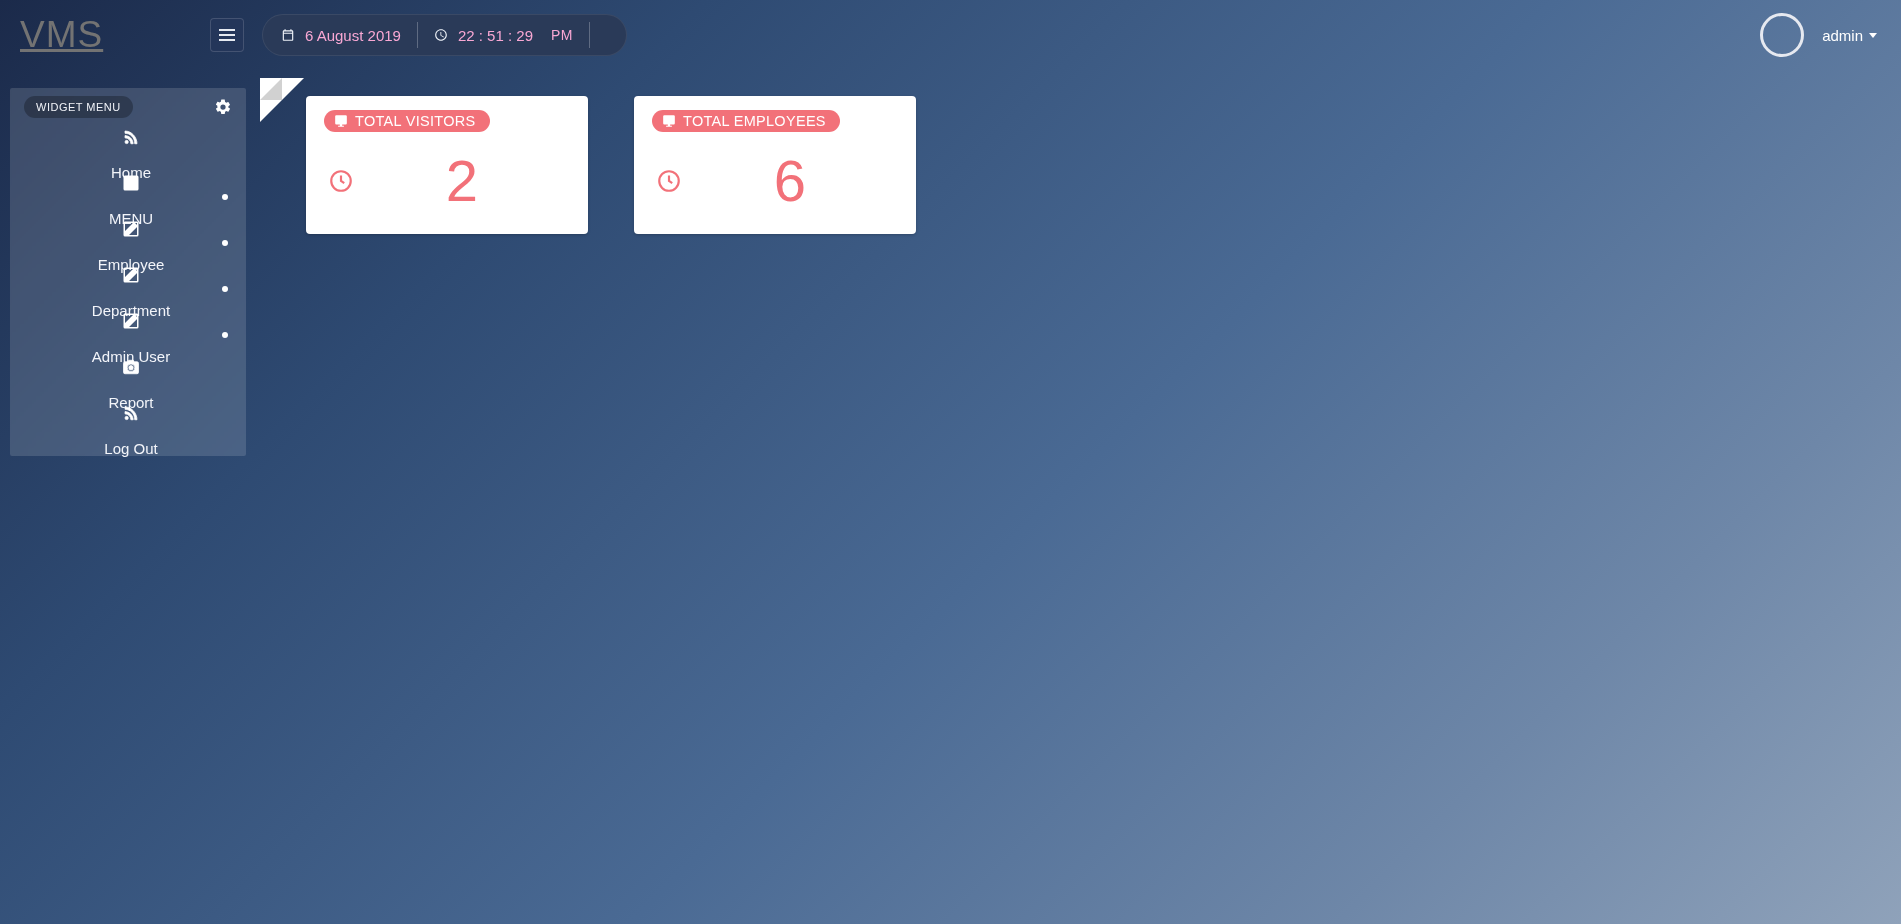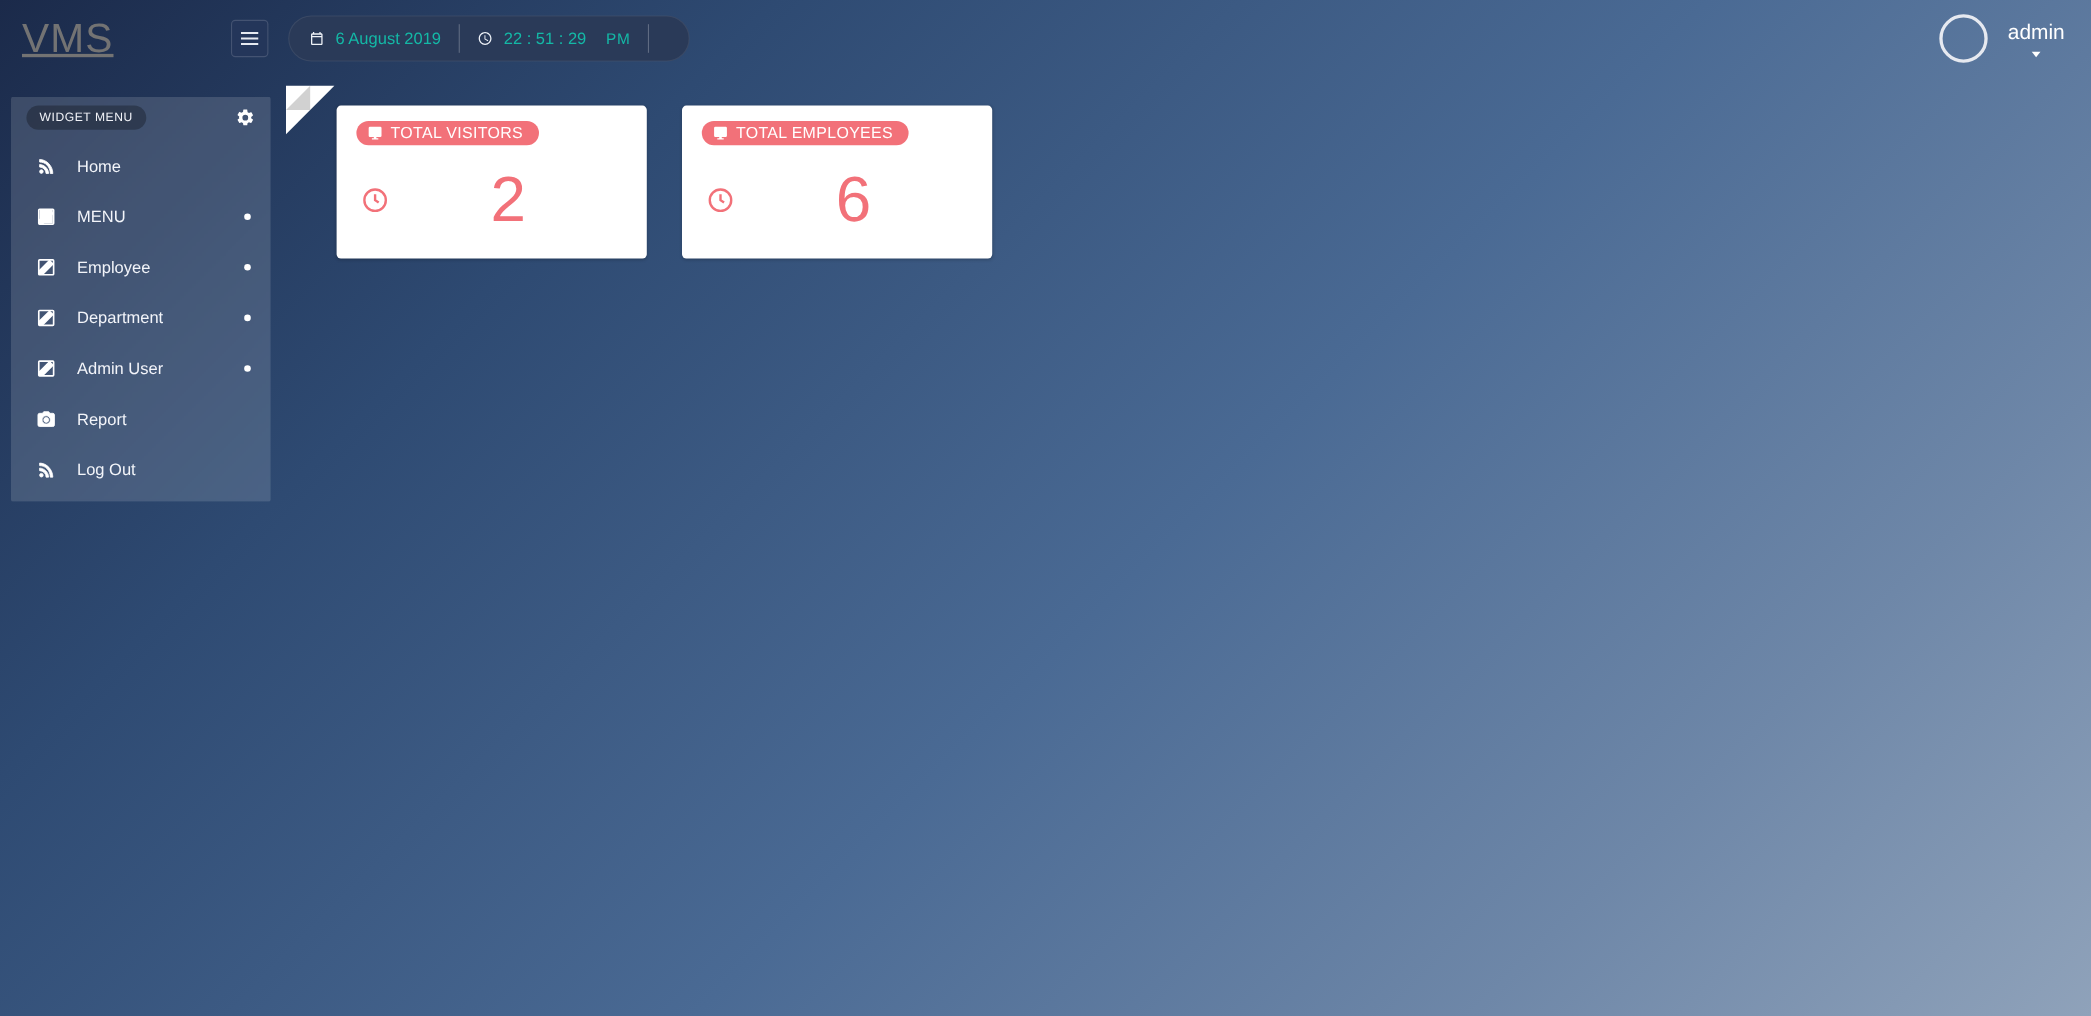--- a/index.html
+++ b/index.html
@@ -50,39 +50,39 @@
     padding: 0 20px 0 18px;
     gap: 0;
   }
   .datetime-pill .sep {
     width:1px; height:26px;
     background: rgba(255,255,255,0.25);
     margin: 0 16px;
   }
   .datetime-pill .chunk {
     display:flex; align-items:center; gap:10px;
-    font-size: 15px; color:#14b8a6;
+    font-size: 15px; color:#f9a8d4;
   }
   .datetime-pill .chunk .ampm { font-size:14px; letter-spacing:0.5px; margin-left:8px; }
   .datetime-pill svg { fill:#eef2f8; }
 
   .topbar .spacer { flex:1; }
 
   .user-area {
     display:flex; align-items:center; gap:18px;
     padding-right: 10px;
   }
   .avatar-ring {
     width:44px; height:44px;
     border:3px solid #e6e9f0;
     border-radius:50%;
   }
   .user-btn {
     display:flex; align-items:center; gap:6px;
-    font-size:19px; color:#fff; cursor:pointer;flex-direction:column;
+    font-size:15px; color:#fff; cursor:pointer;
   }
   .user-btn .caret {
     width:0; height:0;
     border-left:4px solid transparent;
     border-right:4px solid transparent;
     border-top:5px solid #fff;
   }
 
   
   .sidebar {
@@ -111,20 +111,21 @@
   .menu { list-style:none; padding: 6px 0 0 0; }
   .menu li {
     display:flex; align-items:center;
     height:46px;
     padding: 0 16px 0 22px;
     gap:18px;
     color:#f3f5fa;
     font-size:15px;
     cursor:pointer;
     position:relative;
+    flex-direction:column;
   }
   .menu .micon { width:20px; display:flex; justify-content:center; }
   .menu .micon svg { fill:#fff; stroke:#fff; }
   .menu .dot {
     position:absolute; right:18px; top:50%;
     transform: translateY(-50%);
     width:6px; height:6px; border-radius:50%;
     background:#fff;
   }
 
@@ -145,21 +146,21 @@
     content:"";
     position:absolute;
     left:0; top:-44px;
     width:0; height:0;
     border-bottom: 22px solid rgba(0,0,0,0.18);
     border-left: 22px solid transparent;
   }
 
   .cards {
     display:flex;
-    gap:32px;
+    gap:46px;
     padding-left:46px;
     padding-top:18px;
   }
   .card {
     width:282px;
     background:#fff;
     border-radius:4px;
     box-shadow: 0 1px 3px rgba(0,0,0,0.2);
     padding: 14px 18px 24px 18px;
   }

